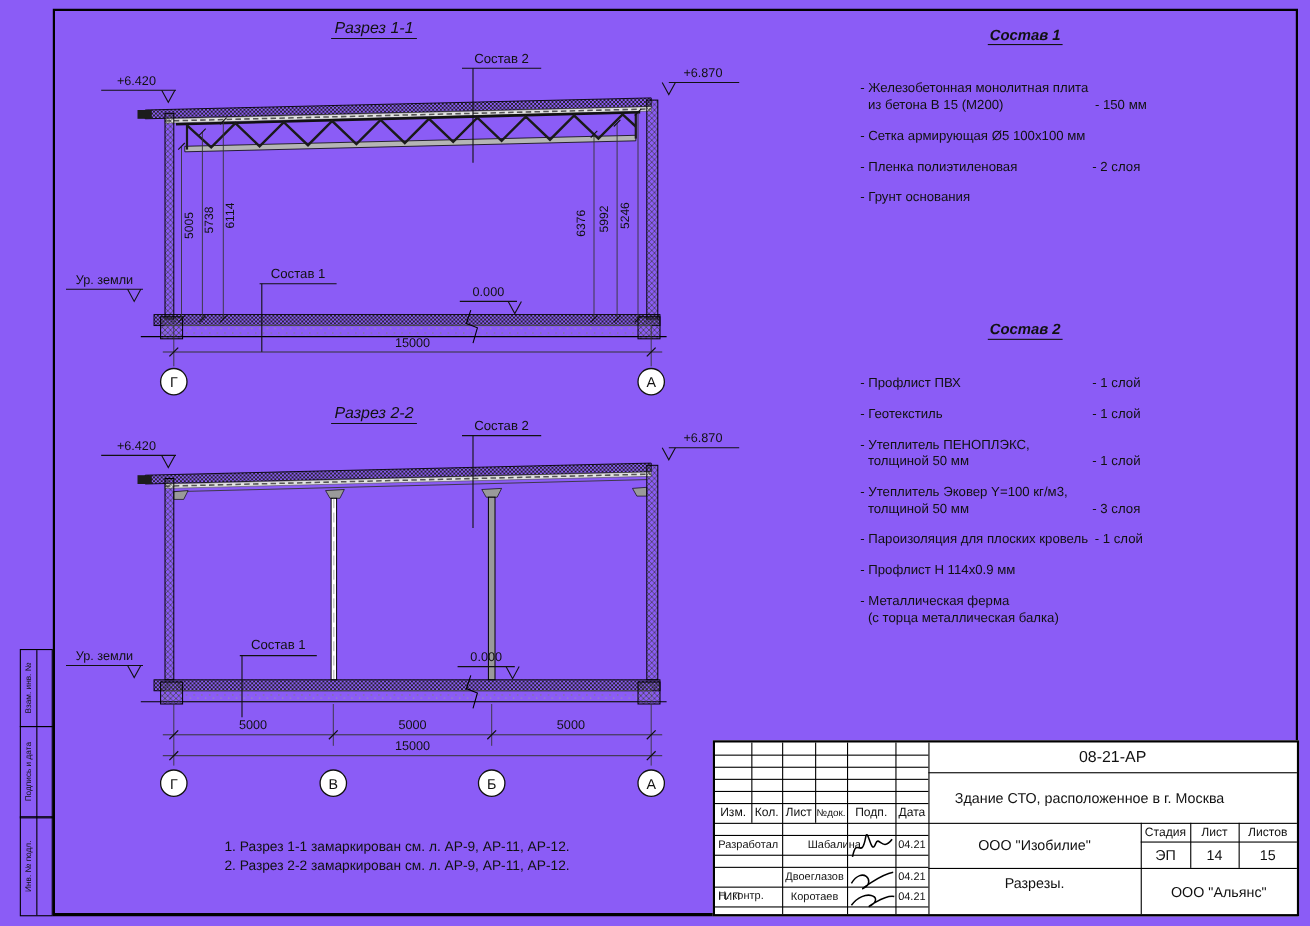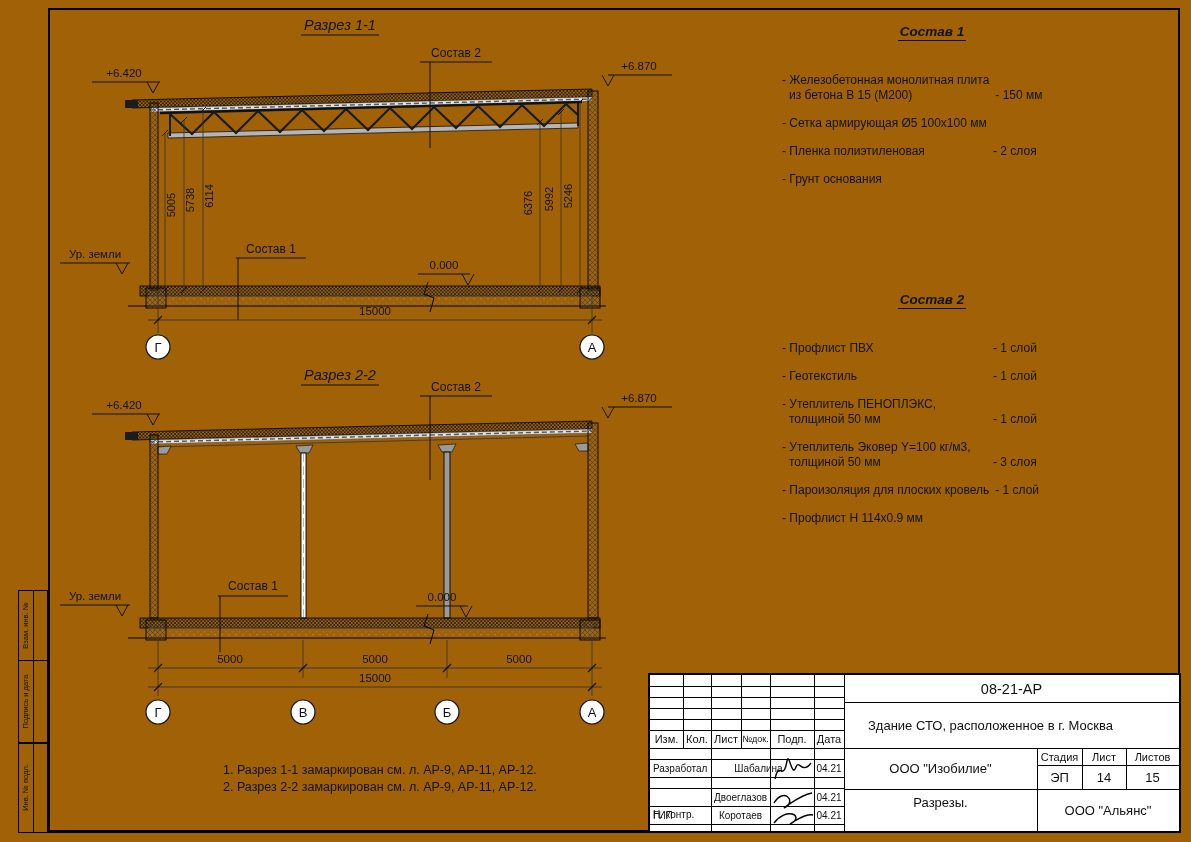--- a/index.html
+++ b/index.html
@@ -1,36 +1,36 @@
 <!DOCTYPE html>
 <html><head>
 <meta charset="utf-8">
 <style>
   html,body{margin:0;padding:0;background:#e8e8e8;}
-  .page{position:relative;width:1191px;height:842px;background:#a16207;overflow:hidden;
+  .page{position:relative;width:1191px;height:842px;background:#8b5cf6;overflow:hidden;
         font-family:"Liberation Sans",sans-serif;color:#111;}
   .abs{position:absolute;}
   .frame{position:absolute;left:48px;top:8px;width:1132px;height:825px;
          border:2px solid #000;border-bottom:3px solid #000;box-sizing:border-box;}
   svg text{font-family:"Liberation Sans",sans-serif;fill:#111;}
   
   .strip{position:absolute;left:18px;width:30px;border:1.5px solid #000;box-sizing:border-box;}
   .strip .div{position:absolute;left:14px;top:0;bottom:0;width:1px;background:#000;}
   .strip .rot{position:absolute;left:-1px;top:0;width:15px;height:100%;display:flex;
               align-items:center;justify-content:center;}
   .strip .rot span{transform:rotate(-90deg);white-space:nowrap;font-size:7.5px;color:#111;}
   
   .mat{position:absolute;width:300px;font-size:12px;line-height:15px;}
   .mat-h{text-align:center;font-style:italic;font-weight:bold;font-size:13.5px;margin-bottom:34px;}
   .mat-h span{border-bottom:1.2px solid #111;padding:0 2px 1px 2px;}
   .mat-row{display:flex;align-items:flex-end;margin-bottom:13px;}
   .mat-text{min-width:205px;padding-right:6px;}
   .mat-val{white-space:nowrap;}
   
-  .notes{position:absolute;left:223px;top:762px;font-size:12.5px;line-height:17px;text-align:right;}
+  .notes{position:absolute;left:204px;top:762px;font-size:12.5px;line-height:17px;text-align:right;}
   
   .tb{position:absolute;left:648px;top:673px;width:533px;height:160px;
       border:2px solid #000;box-sizing:border-box;background:#fff;}
   .tb .hl{position:absolute;height:1px;background:#000;}
   .tb .vl{position:absolute;width:1px;background:#000;}
   .cell{position:absolute;display:flex;align-items:center;justify-content:center;
         text-align:left;overflow:hidden;}
   .cell.left{justify-content:flex-start;padding-left:3px;text-align:left;}
   .fs9{font-size:9px;} .fs10{font-size:10px;} .fs11{font-size:11px;}
   .fs13{font-size:13px;} .fs14{font-size:14.5px;}
@@ -325,20 +325,27 @@
     </div>
     <div class="mat-row">
       <div class="mat-text">
           <div>- Пароизоляция для плоских кровель</div>
         </div>
       <div class="mat-val">- 1 слой</div>
     </div>
     <div class="mat-row">
       <div class="mat-text">
           <div>- Профлист Н 114х0.9 мм</div>
+        </div>
+      <div class="mat-val"></div>
+    </div>
+    <div class="mat-row">
+      <div class="mat-text">
+          <div>- Металлическая ферма</div>
+          <div style="padding-left:7px">(с торца металлическая балка)</div>
         </div>
       <div class="mat-val"></div>
     </div>
   </div>
 
   <div class="notes">
     <div>1. Разрез 1-1 замаркирован см. л. АР-9, АР-11, АР-12.</div>
     <div>2. Разрез 2-2 замаркирован см. л. АР-9, АР-11, АР-12.</div>
   </div>
 

